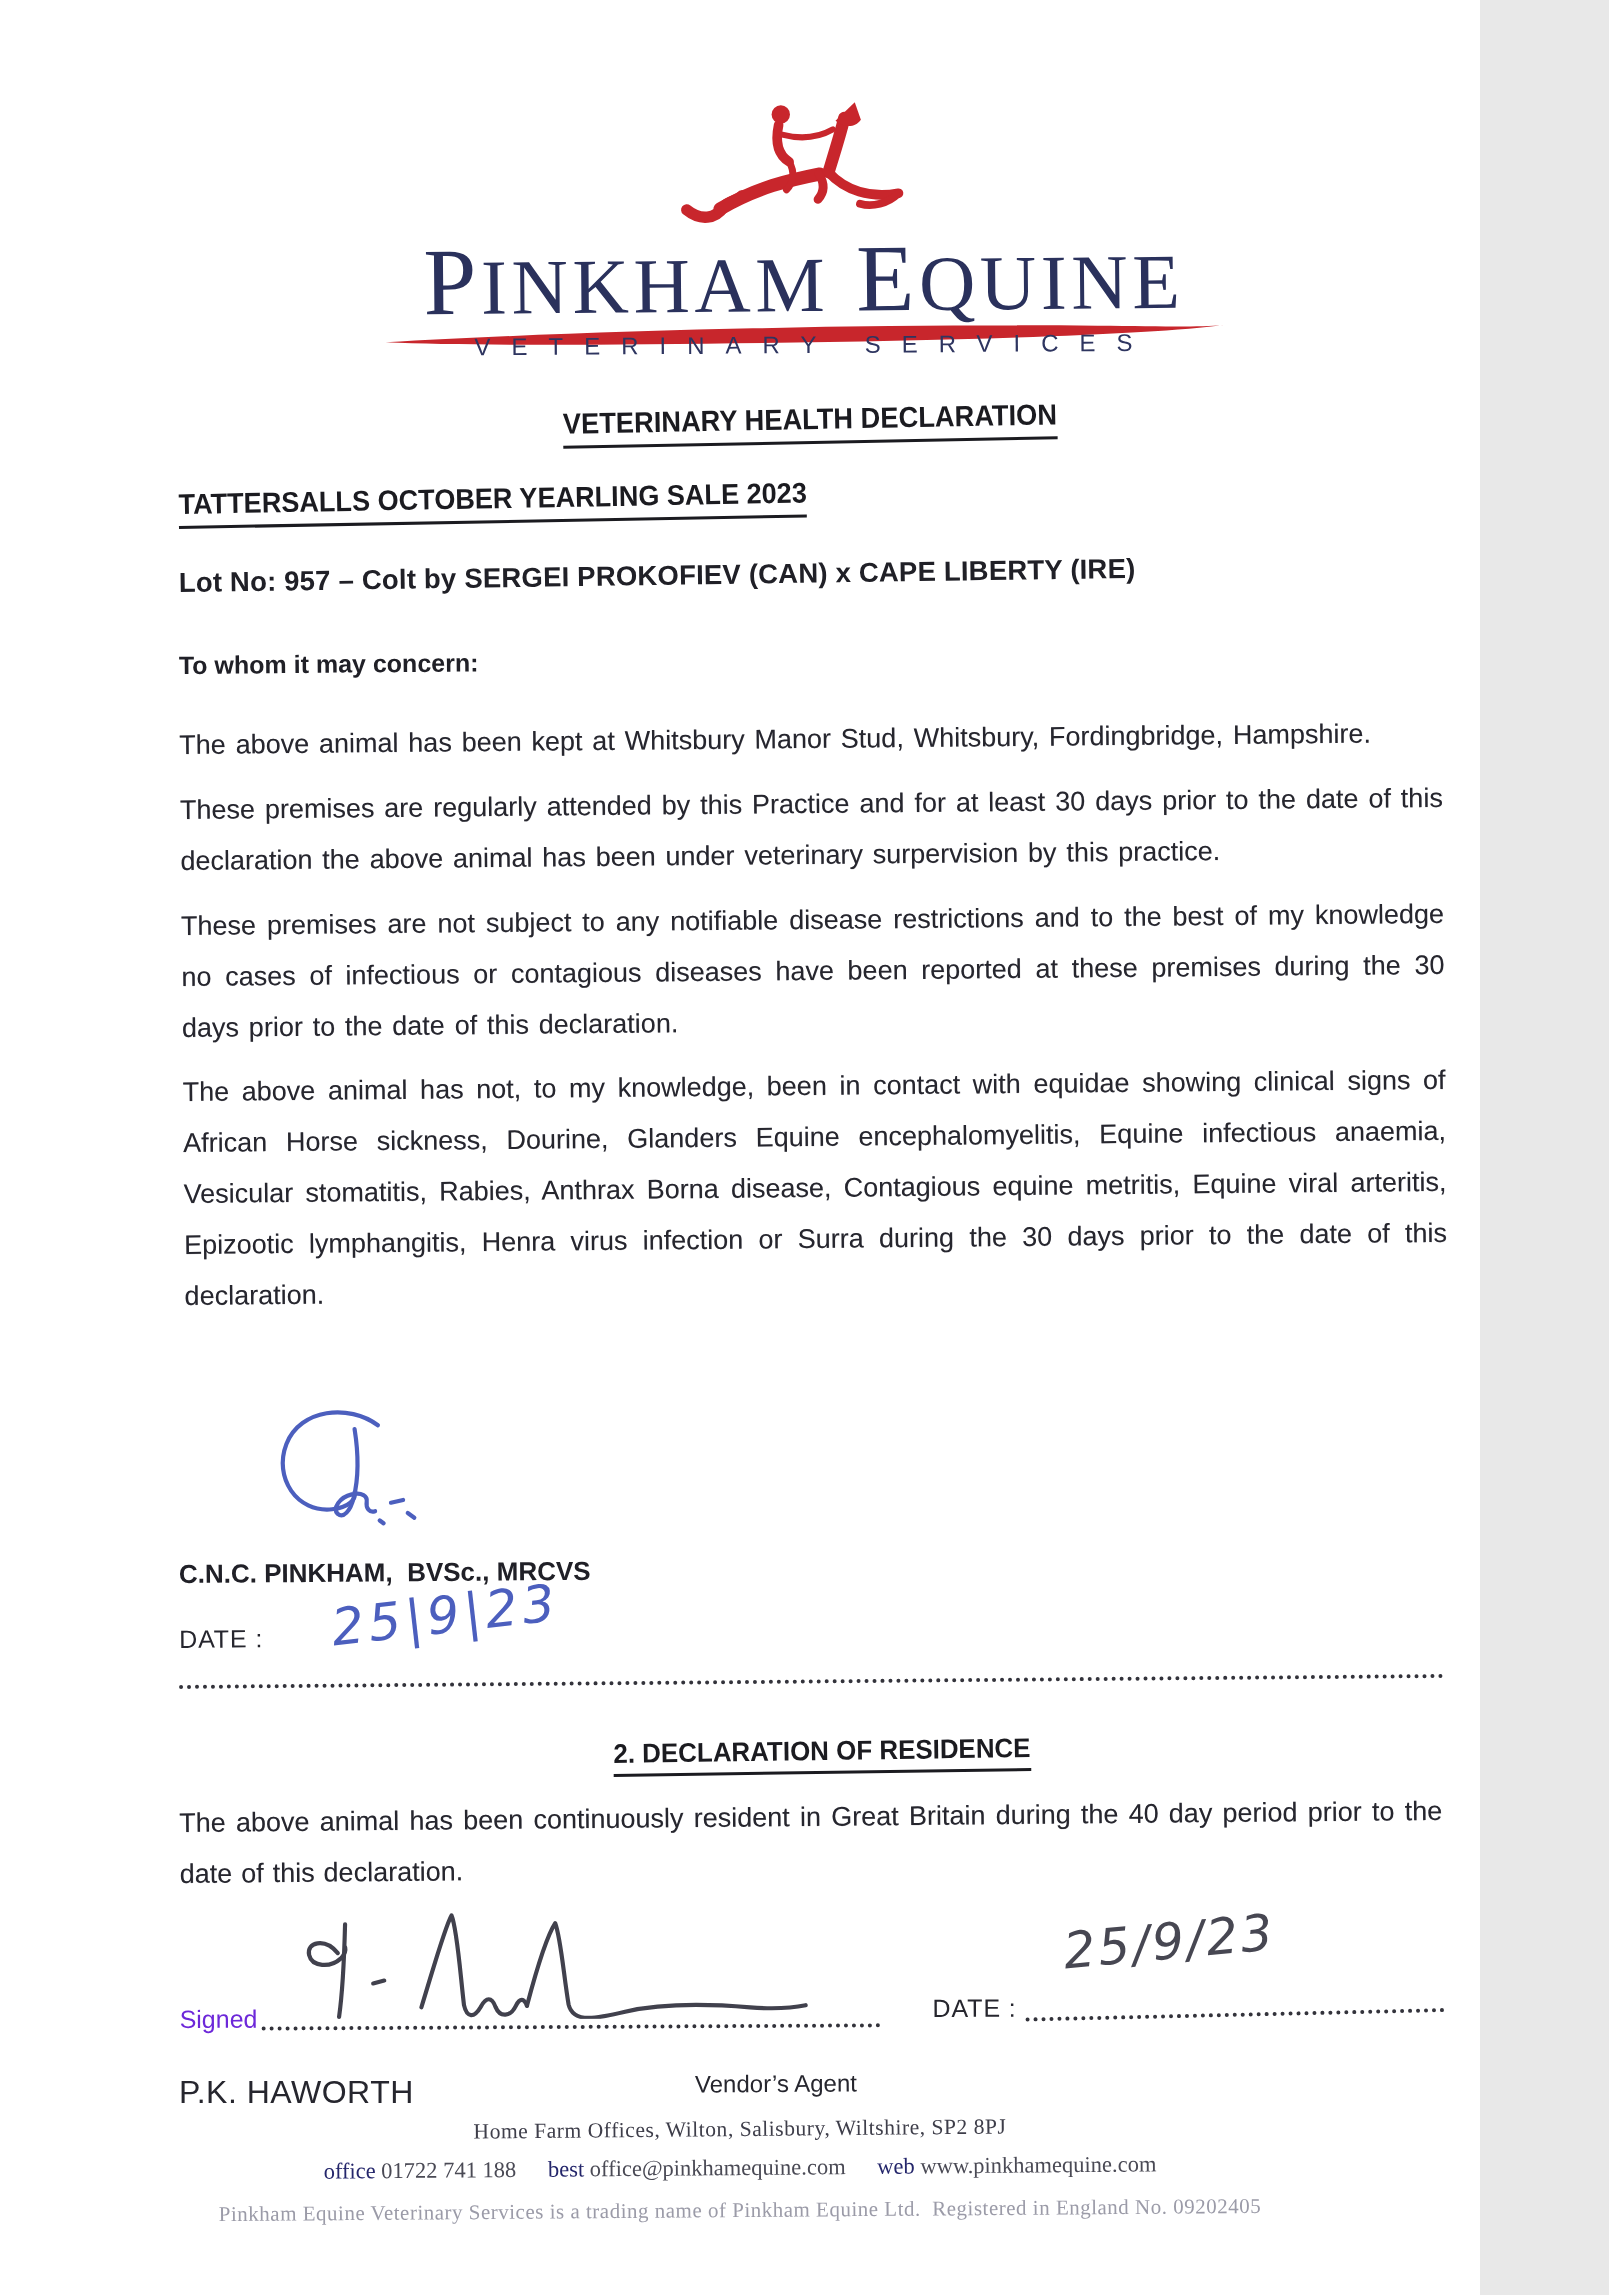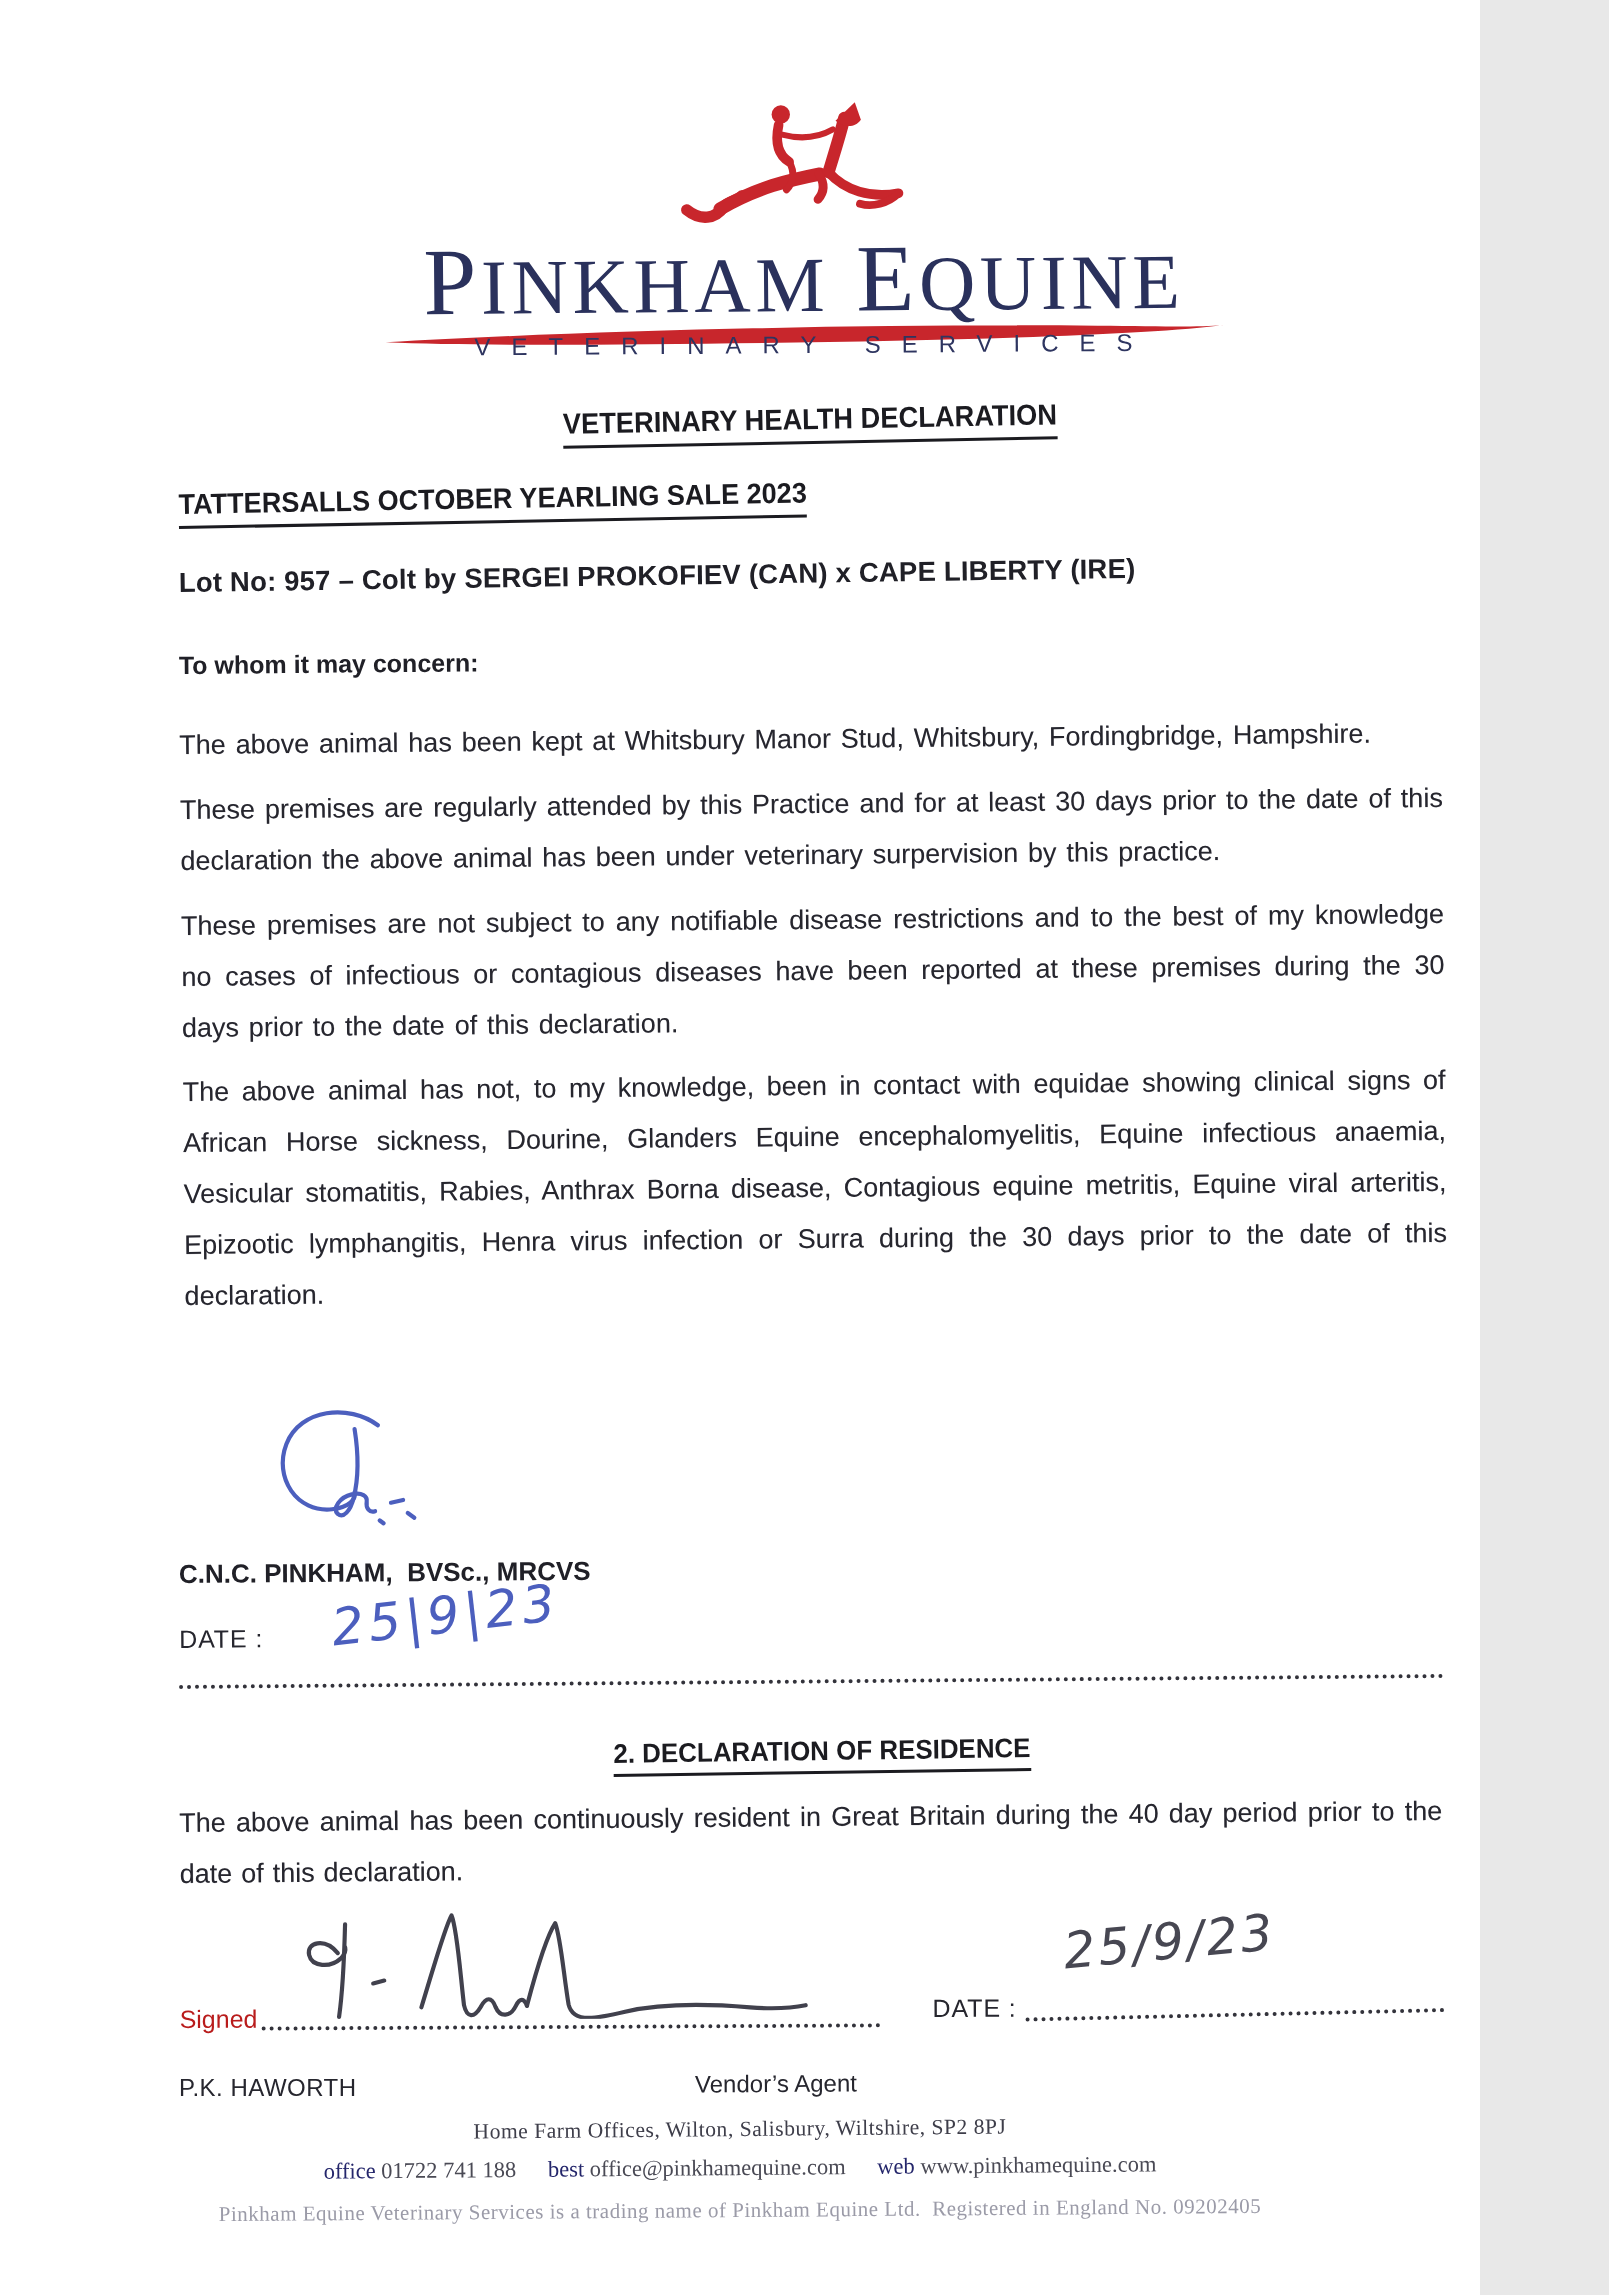--- a/index.html
+++ b/index.html
@@ -86,30 +86,30 @@
   }
   .residence{
     position:absolute;top:1798px;left:179px;width:1263px;
     transform-origin:left top;transform:rotate(-0.55deg);
     font-size:27px;line-height:51px;text-align:justify;word-spacing:1.4px;color:#26262e;
     text-shadow:0.2px 0.2px 0.5px rgba(40,40,55,.30);
   }
   
   .signed-block{position:absolute;top:1905px;left:179px;width:1265px;height:152px;transform:rotate(-0.3deg);transform-origin:left top;}
   .sig-dark{position:absolute;left:103px;top:3.7px;width:537px;height:112px;}
-  .signed-label{position:absolute;left:0;top:100px;font-size:25px;color:#b91c1c;}
+  .signed-label{position:absolute;left:0;top:100px;font-size:25px;color:#6d28d9;}
   .signed-dots{position:absolute;left:82px;top:97px;width:619px;height:25px;border-bottom:4.1px dotted #33333b;}
   .date2-label{position:absolute;left:753px;top:93px;font-size:25px;color:#26262e;letter-spacing:0.9px;}
   .date2-dots{position:absolute;left:846px;top:92px;width:419px;height:25px;border-bottom:4.1px dotted #33333b;transform:rotate(-1deg);transform-origin:left bottom;}
   .agent-date{
     position:absolute;left:884px;top:13px;
     font-size:50px;color:#474752;transform:rotate(-5deg);
     letter-spacing:2.8px;white-space:nowrap;
   }
-  .agent-name{position:absolute;top:2074px;left:179px;font-size:24px;color:#26262e;letter-spacing:0.5px;}
+  .agent-name{position:absolute;top:2074px;left:179px;font-size:32px;color:#26262e;letter-spacing:0.5px;}
   .agent-role{position:absolute;top:2070px;left:695px;font-size:24px;color:#26262e;transform:rotate(-0.4deg);}
   
   .f-address{
     position:absolute;top:2117px;left:0;width:100%;text-align:center;
     font-family:"Liberation Serif", serif;font-size:21.6px;color:#3e3e4a;
     transform:rotate(-0.55deg);letter-spacing:0.5px;
   }
   .f-contact{
     position:absolute;top:2155px;left:0;width:100%;text-align:center;
     font-family:"Liberation Serif", serif;font-size:22.5px;color:#4a4a55;

